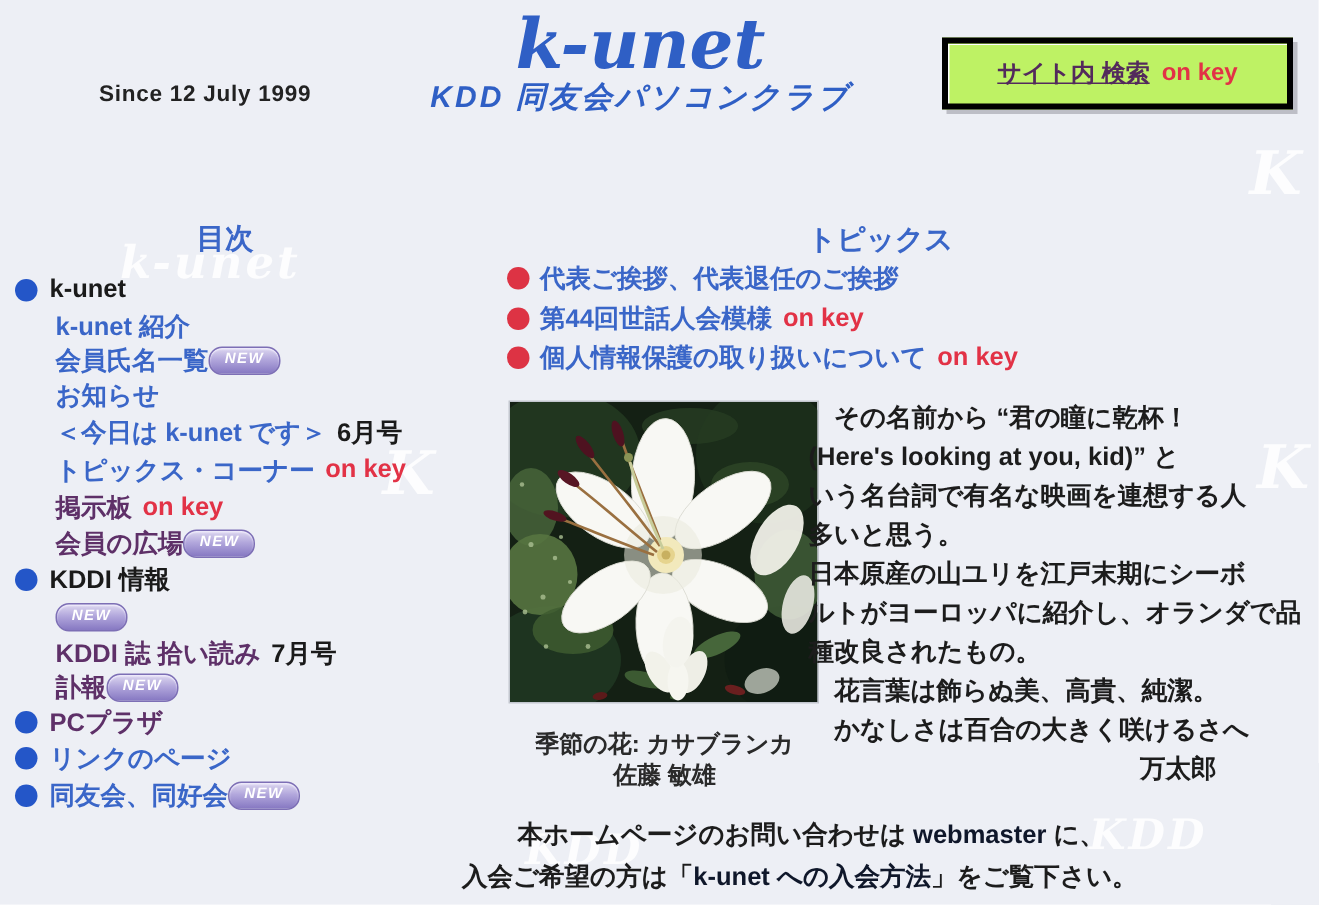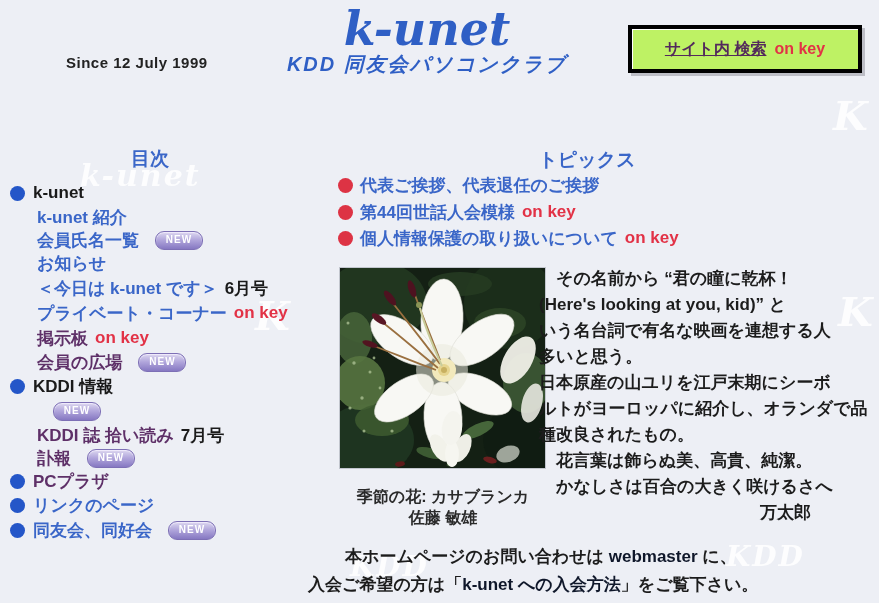--- a/index.html
+++ b/index.html
@@ -28,25 +28,25 @@
   .side-heading{position:absolute;left:0;top:146px;width:300px;text-align:center;
                 font-size:19px;font-weight:bold;color:#3a66c8;}
   .mrow{position:absolute;height:24px;display:flex;align-items:center;white-space:nowrap;
         font-size:17px;font-weight:bold;cursor:pointer;}
   .mrow .blt{width:15px;height:15px;border-radius:50%;background:#2456c8;margin-right:8px;flex:0 0 auto;}
   .lk{color:#3a66c8;}
   .vd{color:#5e3068;}
   .pl{color:#1a1a1a;}
   .sfx-red{color:#e23246;margin-left:7px;}
   .sfx-black{color:#1a1a1a;margin-left:7px;}
-  .badge{display:inline-block;margin-left:16px;width:46px;height:17px;line-height:16px;
+  .badge{display:inline-block;margin-left:0;width:46px;height:17px;line-height:16px;
          text-align:center;border-radius:9px;
          background:linear-gradient(180deg,#ddd8f0 0%,#b2a7dc 45%,#8678c2 100%);
          border:1px solid #7d6fb5;color:#ffffff;font-size:10px;font-weight:bold;
-         letter-spacing:1px;box-shadow:inset 0 1px 1px #f0ecfc;}
+         font-style:italic;letter-spacing:1px;box-shadow:inset 0 1px 1px #f0ecfc;}
 
   
   .topics-heading{position:absolute;left:330px;top:147px;width:514px;text-align:center;
                   font-size:19px;font-weight:bold;color:#3a66c8;}
   .trow{position:absolute;left:338px;height:26px;display:flex;align-items:center;white-space:nowrap;
         font-size:17px;font-weight:bold;cursor:pointer;}
   .trow .rblt{width:15px;height:15px;border-radius:50%;background:#dd3344;margin-right:7px;flex:0 0 auto;}
 
   
   .photo{position:absolute;left:340px;top:268px;width:205px;height:200px;outline:1px solid #c2c6ce;}
@@ -96,21 +96,21 @@
     <span class="badge">NEW</span>
   </div>
   <div class="mrow" style="left:37px;top:251px;">
     <span class="lk">お知らせ</span>
   </div>
   <div class="mrow" style="left:37px;top:276px;">
     <span class="lk">＜今日は k-unet です＞</span>
     <span class="sfx-black">6月号</span>
   </div>
   <div class="mrow" style="left:37px;top:301px;">
-    <span class="lk">プライベート・コーナー</span>
+    <span class="lk">トピックス・コーナー</span>
     <span class="sfx-red">on key</span>
   </div>
   <div class="mrow" style="left:37px;top:326px;">
     <span class="vd">掲示板</span>
     <span class="sfx-red">on key</span>
   </div>
   <div class="mrow" style="left:37px;top:350px;">
     <span class="vd">会員の広場</span>
     <span class="badge">NEW</span>
   </div>

